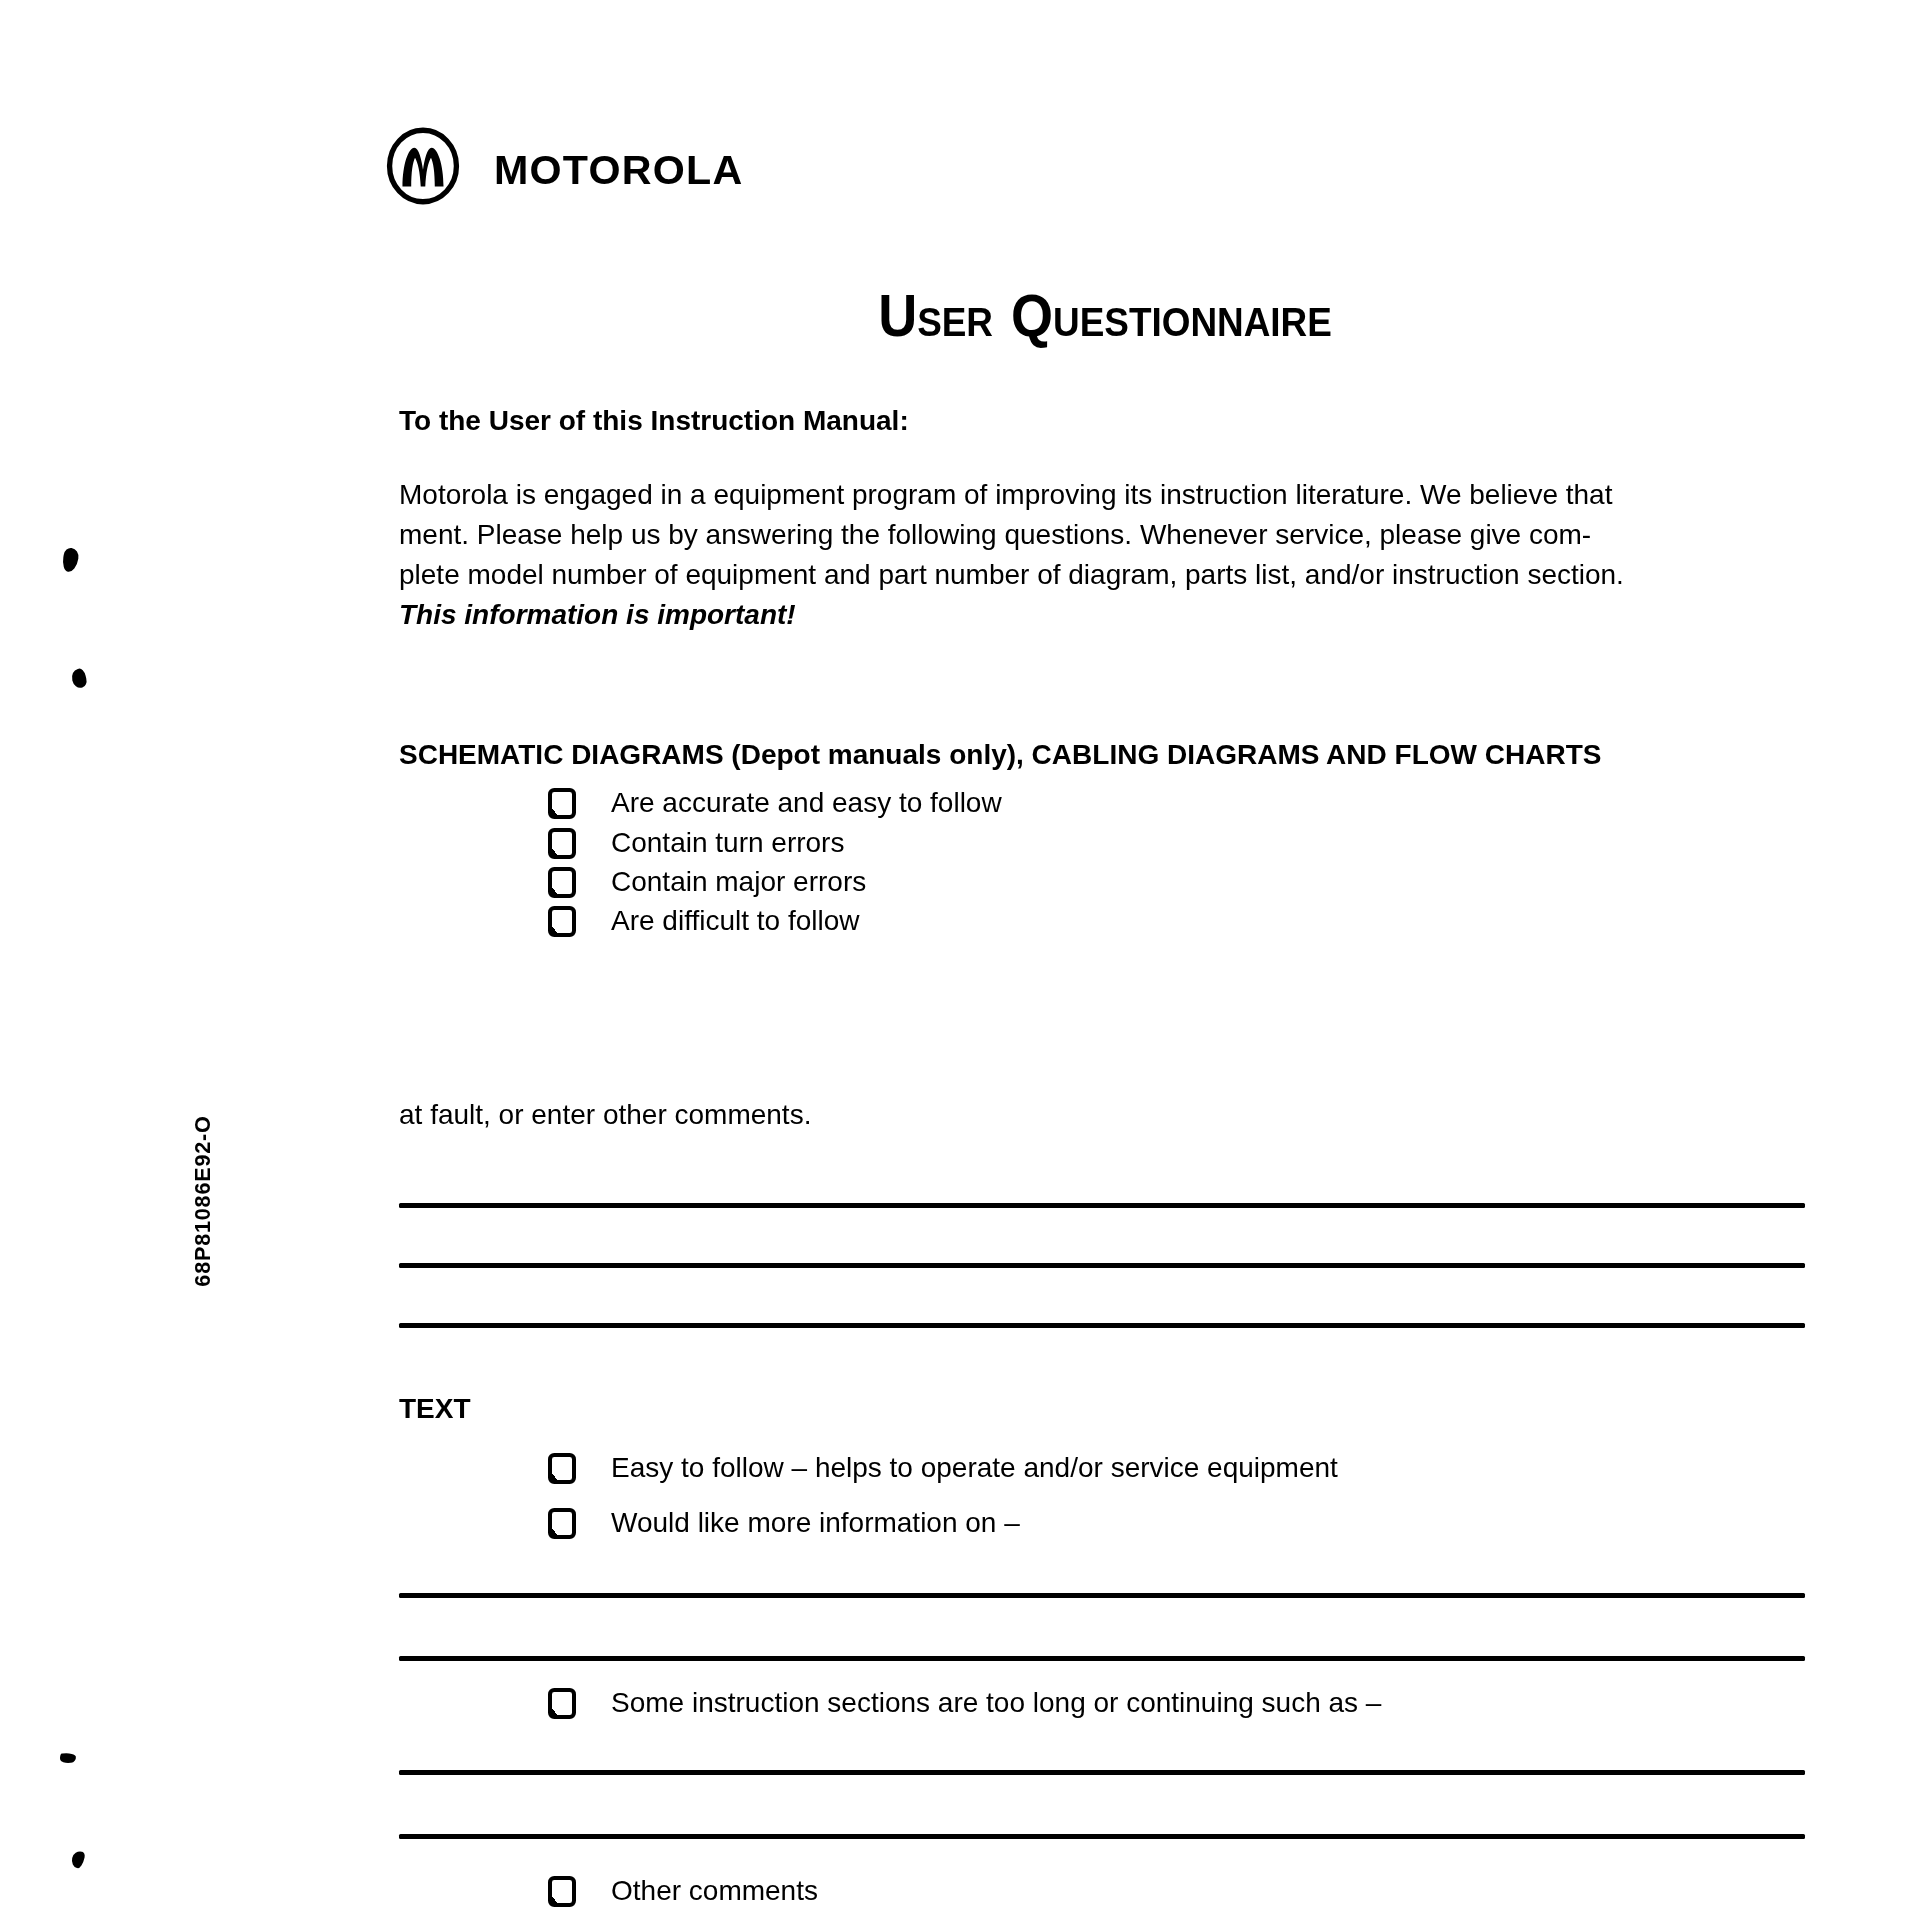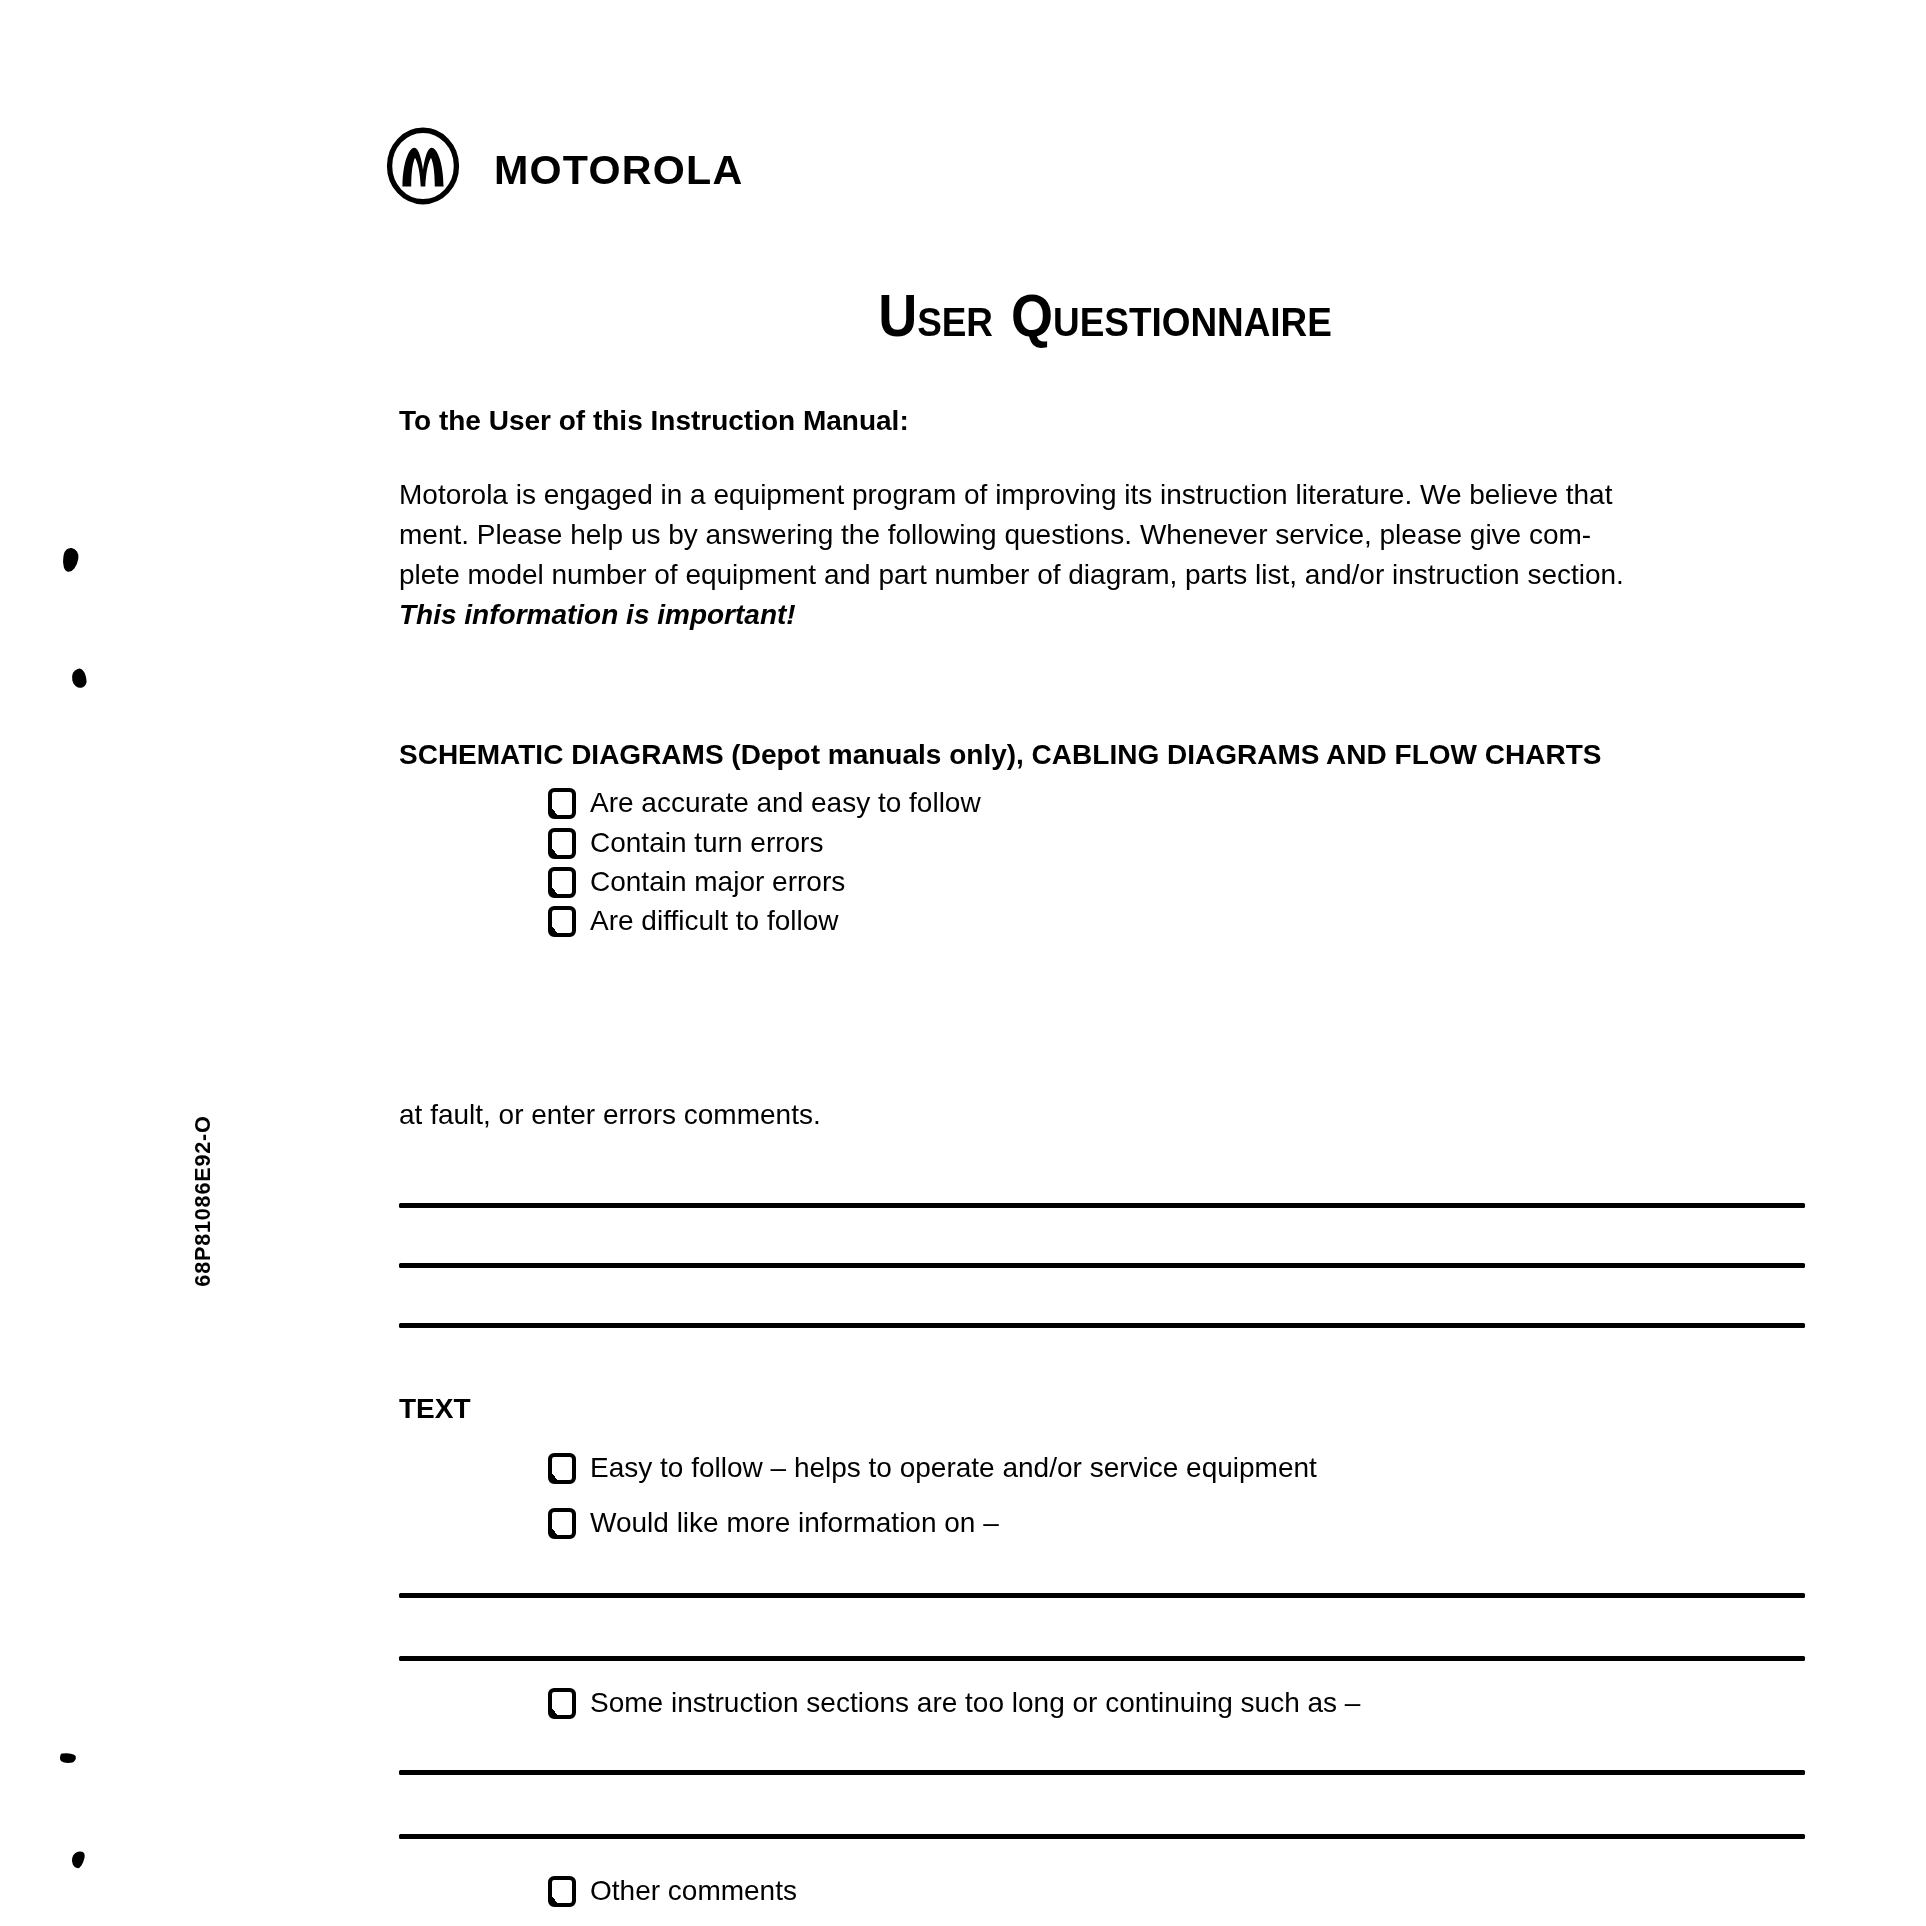--- a/index.html
+++ b/index.html
@@ -40,21 +40,21 @@
 
   #intro-heading { left:399px; top:406px; }
   #intro-para    { left:399px; top:475px; }
   #sec1-heading  { left:399px; top:740px;text-align:center; }
   #prompt        { left:399px; top:1094px; line-height:41px; }
   #sec2-heading  { left:399px; top:1394px; }
 
   
   .opt {
     position:absolute; left:548px; height:32px;
-    display:flex; align-items:center; gap:14px; white-space:nowrap;
+    display:flex; align-items:center; gap:35px; white-space:nowrap;
   }
   .cb {
     width:28px; height:31px; box-sizing:border-box; flex:0 0 auto;
     border:4.2px solid #000; border-radius:6.2px;
     background:linear-gradient(to top right, #000 14%, transparent 14%);
   }
   .opt-label { font-size:28px; line-height:1; }
 
   
   .rule {
@@ -117,21 +117,21 @@
   <div class="opt" style="top:866px">
     <span class="cb"></span>
     <span class="opt-label">Contain major errors</span>
   </div>
   <div class="opt" style="top:905px">
     <span class="cb"></span>
     <span class="opt-label">Are difficult to follow</span>
   </div>
 
   <div id="prompt" class="abs para" style="position: absolute;">
-    <div>at fault, or enter errors comments.</div>
+    <div>at fault, or enter other comments.</div>
   </div>
 
   <div class="rule" style="top:1203px"></div>
   <div class="rule" style="top:1263px"></div>
   <div class="rule" style="top:1323px"></div>
 
   <div id="sec2-heading" class="abs h-bold" style="position: absolute;">TEXT</div>
 
   <div class="opt" style="top:1452px">
     <span class="cb"></span>

